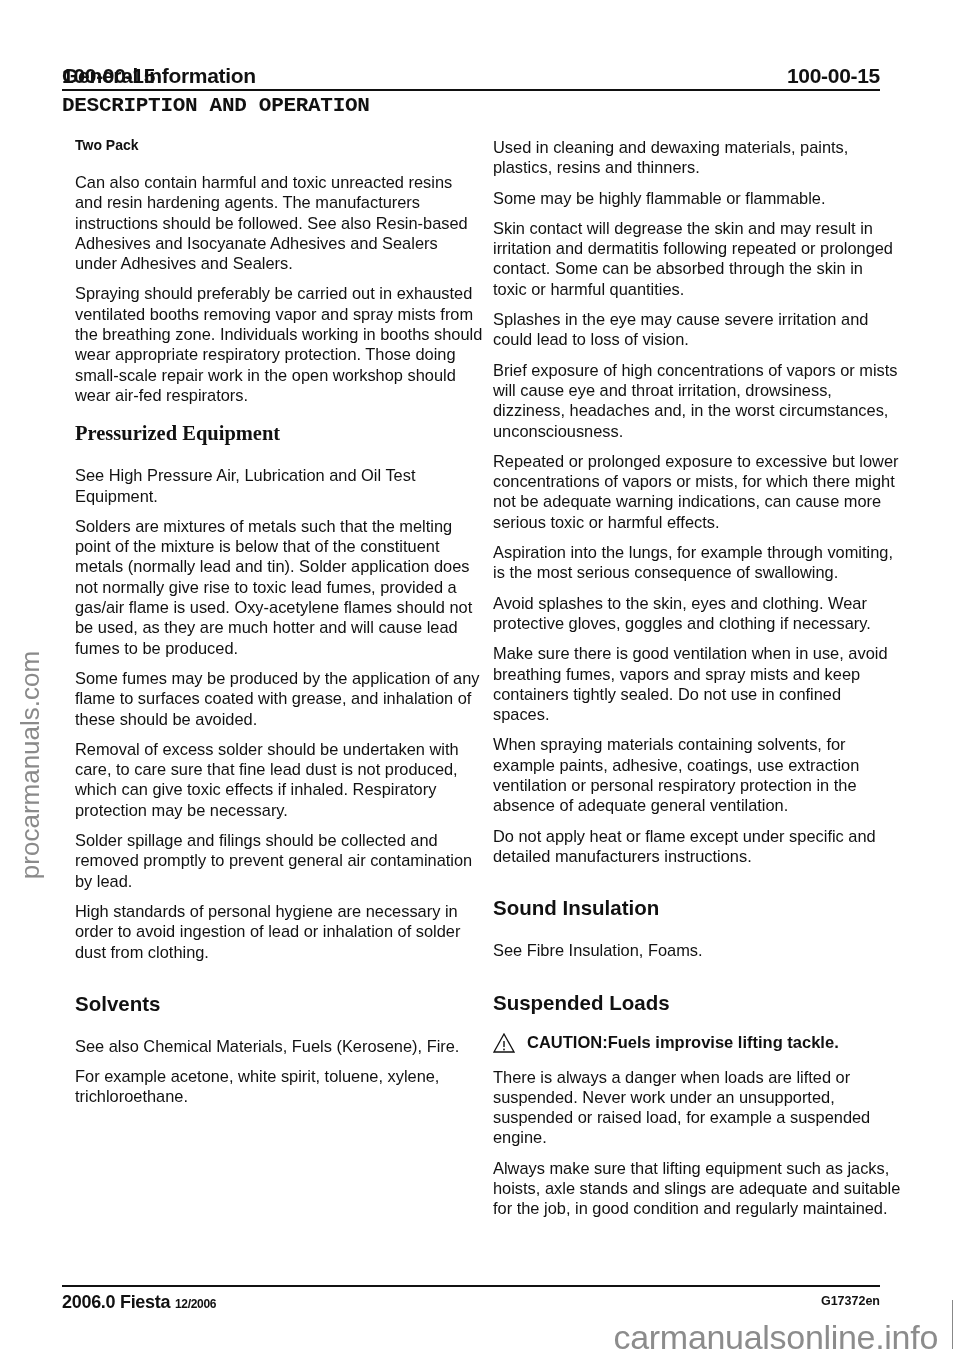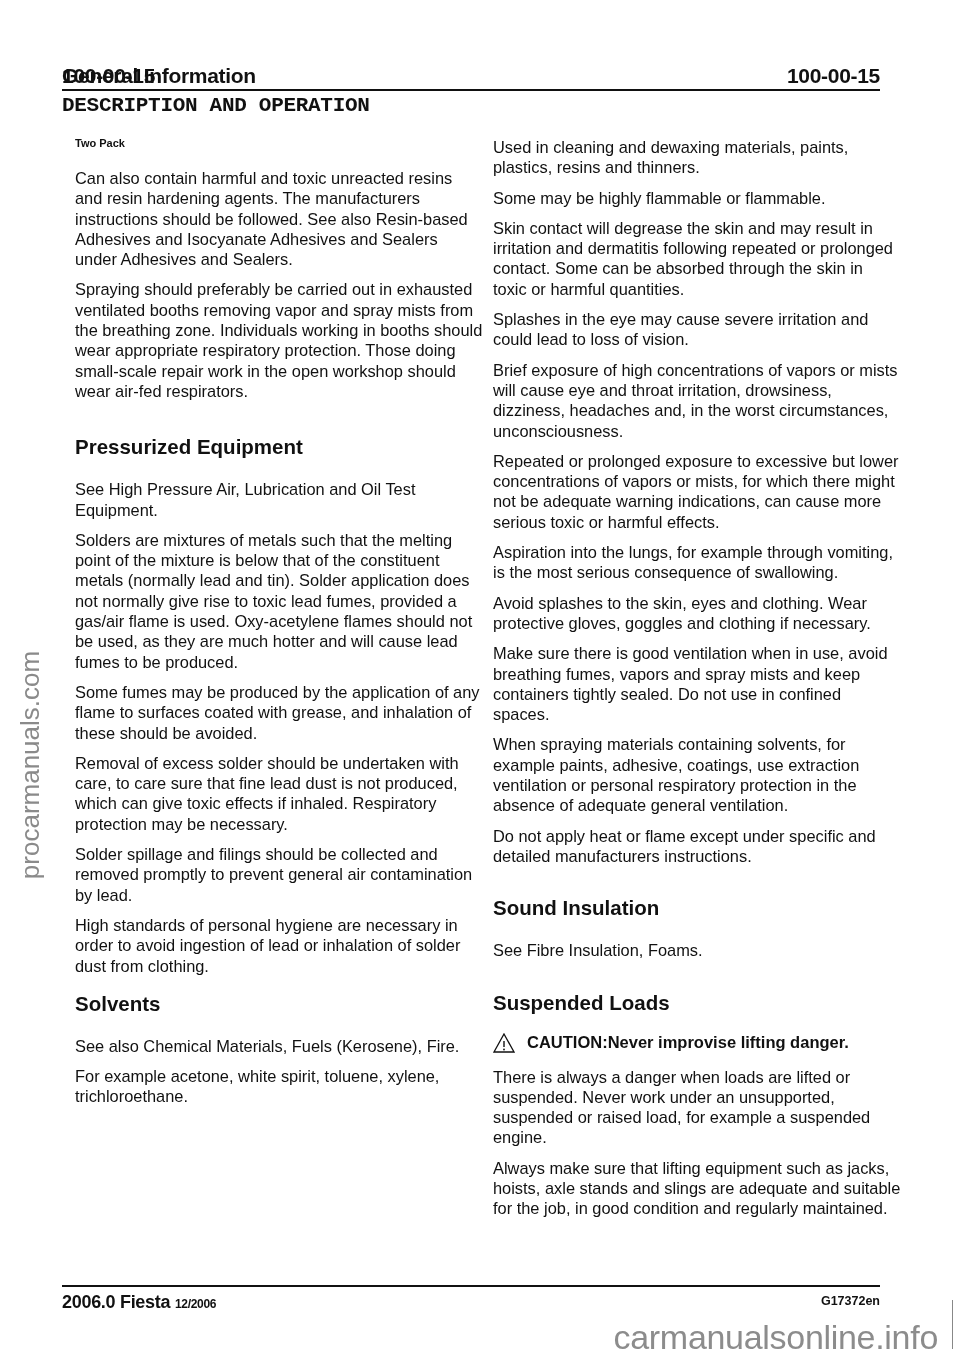--- a/index.html
+++ b/index.html
@@ -9,21 +9,21 @@
   .hdr span { position: absolute; top: 0; font-weight: bold; font-size: 21px; letter-spacing: -0.3px; }
   .hdr .l { left: 0; }
   .hdr .c { left: 0; right: 0; text-align: left; }
   .hdr .r { right: 0; }
   .rule-top { position: absolute; left: 62px; top: 89px; width: 818px; height: 2px; background: #111; }
   .section-title { position: absolute; left: 62px; top: 94px; font-weight: bold; font-size: 21px; letter-spacing: -0.3px; font-family: Liberation Mono, monospace; }
   .col { position: absolute; top: 137px; width: 408px; }
   .col.left { left: 75px; }
   .col.right { left: 493px; }
   p { margin: 0 0 10px 0; font-size: 16.4px; line-height: 20.3px; }
-  h3 { margin: 0; font-size: 11px; font-weight: bold; }
+  h3 { margin: 0; font-size: 14px; font-weight: bold; }
   h2 { margin: 0; font-size: 20.5px; font-weight: bold; }
   .caution { display: flex; align-items: center; font-weight: bold; font-size: 16.5px; margin: 0; }
   .caution svg { margin-right: 12px; margin-left: 0; }
   .rule-bot { position: absolute; left: 62px; top: 1285px; width: 818px; height: 2px; background: #111; }
   .foot-l { position: absolute; left: 62px; top: 1292px; font-weight: bold; font-size: 18px; letter-spacing: -0.3px; }
   .foot-l small { font-size: 12px; }
   .foot-r { position: absolute; right: 80px; top: 1294px; font-weight: bold; font-size: 12.5px; }
   .wm-bottom { position: absolute; right: 22px; top: 1318px; font-size: 34px; color: #8c8c8c; letter-spacing: -0.3px; }
   .wm-side { position: absolute; left: 20px; top: 765px; transform: translate(-50%, -50%) rotate(-90deg); transform-origin: center; font-size: 26px; color: #8a8a8a; white-space: nowrap; left: 30px; }
   .vline { position: absolute; left: 952px; top: 1300px; width: 1px; height: 49px; background: #888; }
@@ -37,30 +37,30 @@
   <span class="r">100-00-15</span>
 </div>
 <div class="rule-top"></div>
 <div class="section-title">DESCRIPTION AND OPERATION</div>
 
 <div class="col left">
   <h3 style="margin-bottom:19px;">Two Pack</h3>
   <p>Can also contain harmful and toxic unreacted resins and resin hardening agents. The manufacturers instructions should be followed. See also Resin-based Adhesives and Isocyanate Adhesives and Sealers under Adhesives and Sealers.</p>
   <p>Spraying should preferably be carried out in exhausted ventilated booths removing vapor and spray mists from the breathing zone. Individuals working in booths should wear appropriate respiratory protection. Those doing small-scale repair work in the open workshop should wear air-fed respirators.</p>
 
-  <h2 style="margin-top:34px;margin-bottom:20px;">Pressurized Equipment</h2>
+  <h2 style="margin-top:17px;margin-bottom:20px;font-family:Liberation Serif, serif;">Pressurized Equipment</h2>
   <p>See High Pressure Air, Lubrication and Oil Test Equipment.</p>
 
   <p>Solders are mixtures of metals such that the melting point of the mixture is below that of the constituent metals (normally lead and tin). Solder application does not normally give rise to toxic lead fumes, provided a gas/air flame is used. Oxy-acetylene flames should not be used, as they are much hotter and will cause lead fumes to be produced.</p>
   <p>Some fumes may be produced by the application of any flame to surfaces coated with grease, and inhalation of these should be avoided.</p>
   <p>Removal of excess solder should be undertaken with care, to care sure that fine lead dust is not produced, which can give toxic effects if inhaled. Respiratory protection may be necessary.</p>
   <p>Solder spillage and filings should be collected and removed promptly to prevent general air contamination by lead.</p>
   <p>High standards of personal hygiene are necessary in order to avoid ingestion of lead or inhalation of solder dust from clothing.</p>
 
-  <h2 style="margin-top:16px;margin-bottom:20px;">Solvents</h2>
+  <h2 style="margin-top:30px;margin-bottom:20px;">Solvents</h2>
   <p>See also Chemical Materials, Fuels (Kerosene), Fire.</p>
   <p>For example acetone, white spirit, toluene, xylene, trichloroethane.</p>
 </div>
 
 <div class="col right">
   <p>Used in cleaning and dewaxing materials, paints, plastics, resins and thinners.</p>
   <p>Some may be highly flammable or flammable.</p>
   <p>Skin contact will degrease the skin and may result in irritation and dermatitis following repeated or prolonged contact. Some can be absorbed through the skin in toxic or harmful quantities.</p>
   <p>Splashes in the eye may cause severe irritation and could lead to loss of vision.</p>
   <p>Brief exposure of high concentrations of vapors or mists will cause eye and throat irritation, drowsiness, dizziness, headaches and, in the worst circumstances, unconsciousness.</p>
@@ -74,21 +74,21 @@
   <h2 style="margin-top:30px;margin-bottom:20px;">Sound Insulation</h2>
   <p>See Fibre Insulation, Foams.</p>
 
   <h2 style="margin-top:30px;margin-bottom:18px;">Suspended Loads</h2>
   <div class="caution" style="margin-bottom:14px;">
     <svg width="22" height="20" viewBox="0 0 22 20">
       <polygon points="11,1 21,19 1,19" fill="none" stroke="#111" stroke-width="1.3"></polygon>
       <line x1="11" y1="8" x2="11" y2="14" stroke="#111" stroke-width="1.4"></line>
       <circle cx="11" cy="16.5" r="0.9" fill="#111"></circle>
     </svg>
-    <span>CAUTION:Never improvise lifting danger.</span>
+    <span>CAUTION:Fuels improvise lifting tackle.</span>
   </div>
   <p>There is always a danger when loads are lifted or suspended. Never work under an unsupported, suspended or raised load, for example a suspended engine.</p>
   <p>Always make sure that lifting equipment such as jacks, hoists, axle stands and slings are adequate and suitable for the job, in good condition and regularly maintained.</p>
 </div>
 
 <div class="rule-bot"></div>
 <div class="foot-l">
   <span>2006.0 Fiesta</span>
   <small>12/2006</small>
 </div>

